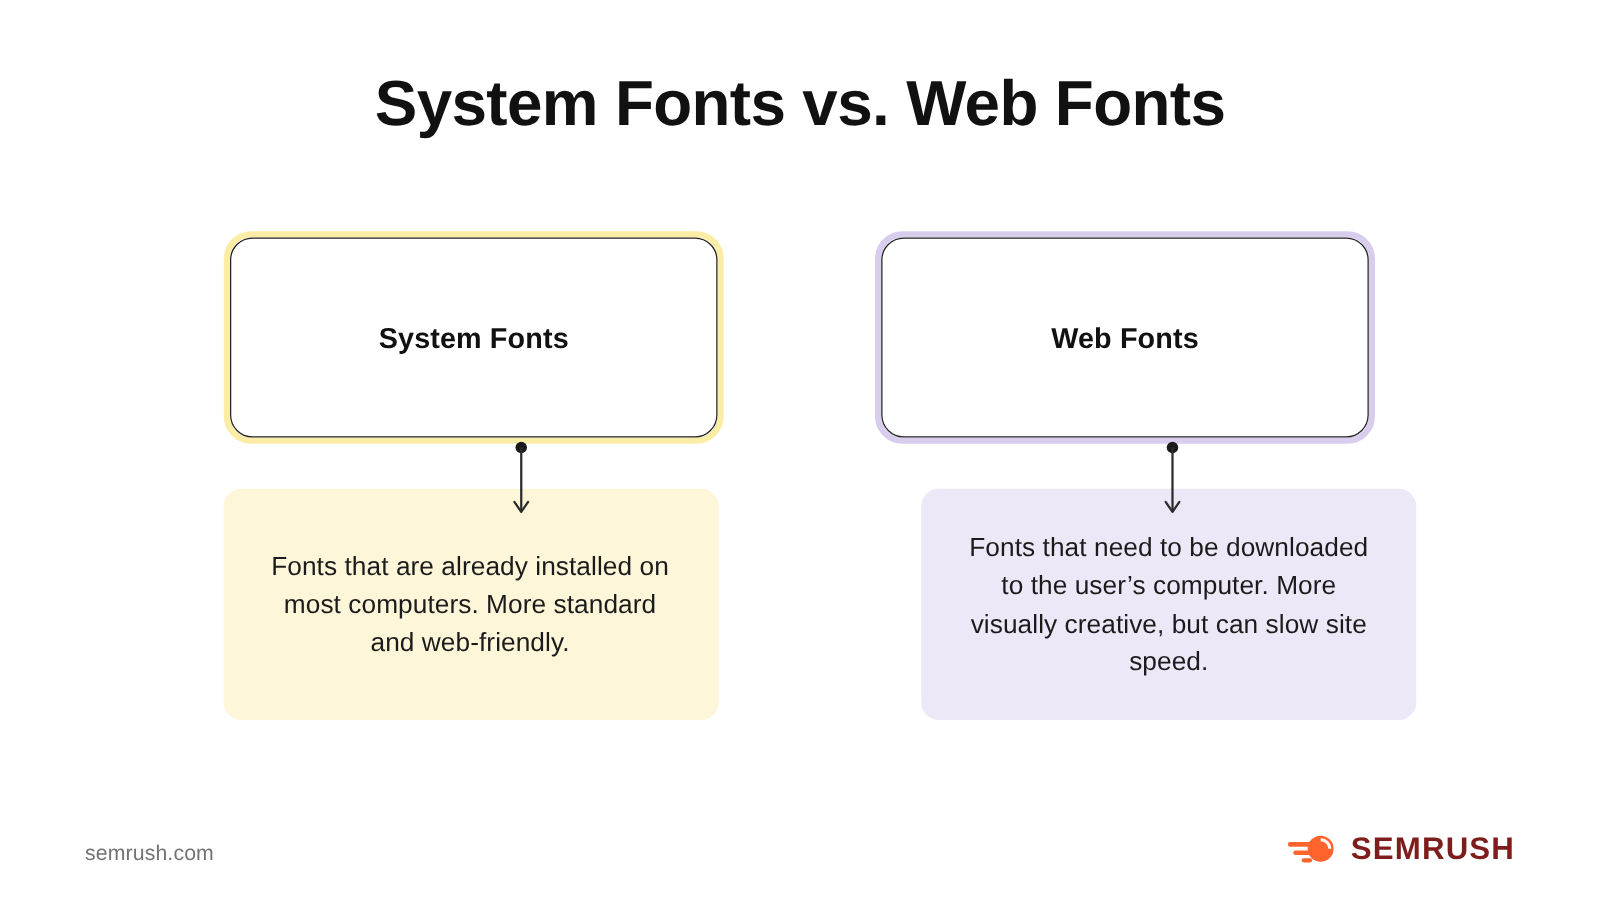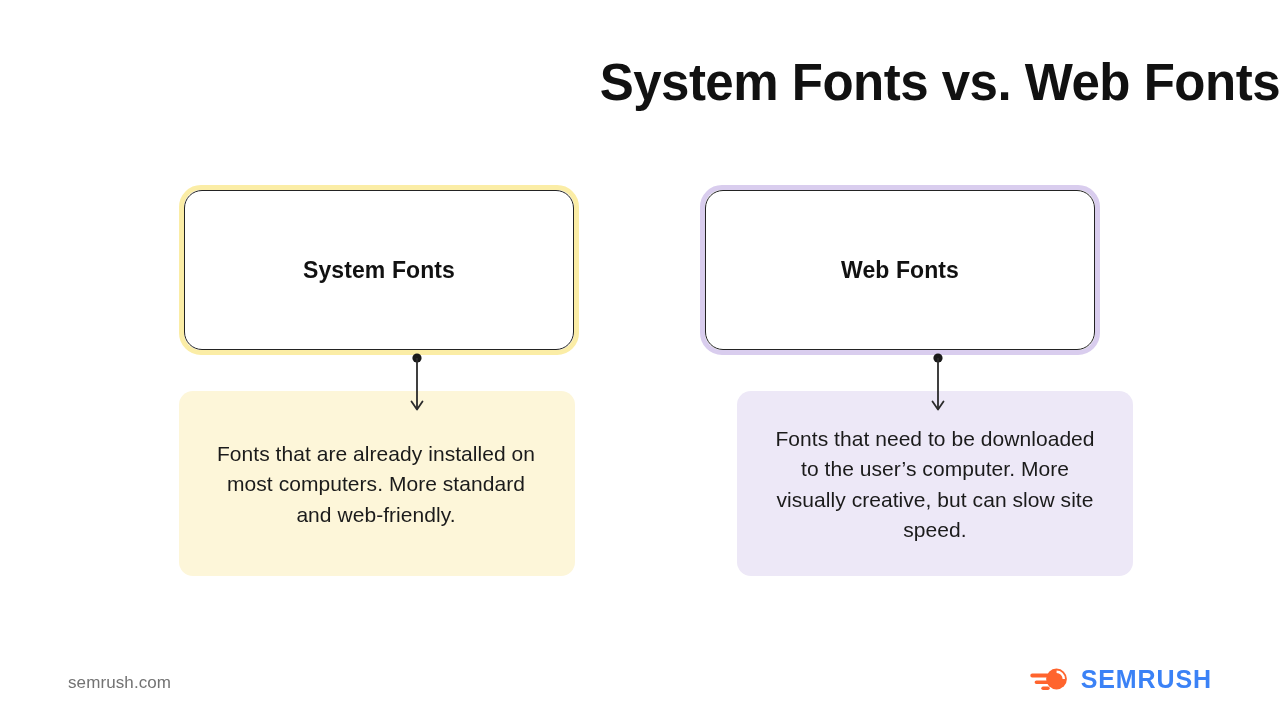--- a/index.html
+++ b/index.html
@@ -21,21 +21,21 @@
     width: 1280px;
     height: 719px;
   }
 
   
   .page-title {
     position: absolute;
     top: 54px;
     left: 0;
     width: 1280px;
-    text-align: right;
+    text-align: center;
     font-size: 51px;
     font-weight: 700;
     letter-spacing: -0.5px;
     color: #111111;
     line-height: 1.15;
   }
 
   
   .column {
     position: absolute;
@@ -138,21 +138,21 @@
   }
   .brand-mark {
     display: block;
     width: 40px;
     height: 30px;
   }
   .brand-name {
     font-size: 25px;
     font-weight: 700;
     letter-spacing: 0.9px;
-    color: #3b82f6;
+    color: #7f1d1d;
   }
 </style>
 </head>
 <body>
 
 <div id="slide">
 
   <div class="page-title">System Fonts vs. Web Fonts</div>
 
   <div class="column left">

